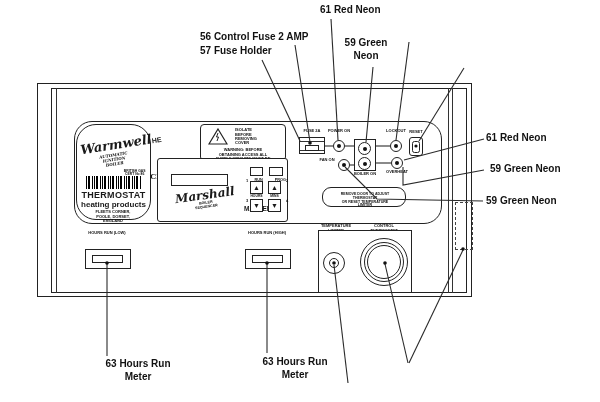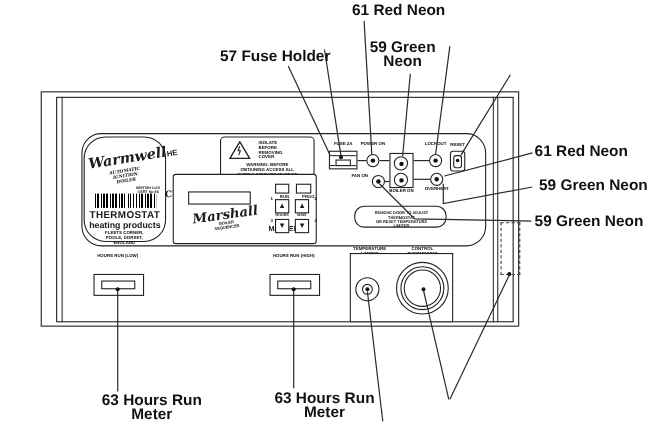--- a/index.html
+++ b/index.html
@@ -1,21 +1,21 @@
 <!DOCTYPE html>
 <html><head>
 <meta charset="utf-8">
 <style>
   html,body{margin:0;padding:0;background:#fff;}
   #stage{position:relative;width:600px;height:402px;background:#fff;overflow:hidden;
          font-family:"Liberation Sans",sans-serif;color:#1a1a1a;}
   .abs{position:absolute;}
   .box{position:absolute;border:1.5px solid #222;background:#fff;box-sizing:border-box;}
   .thin{border-width:1px;}
-  .callout{position:absolute;font-size:14px;font-weight:bold;white-space:pre-line;line-height:13px;color:#111;}
+  .callout{position:absolute;font-size:10px;font-weight:bold;white-space:pre-line;line-height:13px;color:#111;}
   .center{text-align:center;}
   .micro{position:absolute;font-size:8px;font-weight:bold;white-space:pre-line;line-height:1.1;
          transform:scale(.5);transform-origin:center top;text-align:center;color:#111;}
   .micro-l{transform-origin:left top;text-align:left;}
   .neon{position:absolute;border:1.3px solid #222;border-radius:50%;background:#fff;box-sizing:border-box;}
   .neon .dot{position:absolute;left:50%;top:50%;width:4px;height:4px;margin:-2px 0 0 -2px;background:#111;border-radius:50%;}
   .vline{position:absolute;width:1px;background:#333;}
   .barcode{background:repeating-linear-gradient(90deg,#000 0,#000 1.5px,#fff 1.5px,#fff 2.5px,#000 2.5px,#000 4px,#fff 4px,#fff 6px,#000 6px,#000 7px,#fff 7px,#fff 8px);}
   .btn{position:absolute;border:1px solid #222;background:#fff;box-sizing:border-box;text-align:center;}
   .btn .lbl{display:inline-block;font-size:7px;font-weight:bold;transform:scale(.55);transform-origin:center center;white-space:nowrap;}
@@ -157,20 +157,21 @@
   <div class="neon" style="left:323px;top:252px;width:22px;height:22px;border-width:1.4px;">
     <div class="neon" style="left:4.5px;top:4.5px;width:10px;height:10px;border-width:1.2px;"></div>
   </div>
   <div class="neon" style="left:360px;top:238px;width:48px;height:48px;border-width:1.4px;">
     <div class="neon" style="left:2.5px;top:2.5px;width:40px;height:40px;border-width:1.1px;"></div>
     <div class="neon" style="left:5.5px;top:5.5px;width:34px;height:34px;border-width:1.1px;"></div>
   </div>
 
   <div class="abs" style="left:455px;top:202px;width:18px;height:48px;border:1px dashed #444;box-sizing:border-box;"></div>
 
+  <div class="callout" style="left:200px;top:30px;">56 Control Fuse 2 AMP</div>
   <div class="callout" style="left:200px;top:44px;">57 Fuse Holder</div>
   <div class="callout" style="left:320px;top:3px;">61 Red Neon</div>
   <div class="callout center" style="left:328px;top:36px;width:76px;">59 Green
 Neon</div>
   <div class="callout" style="left:486px;top:131px;">61 Red Neon</div>
   <div class="callout" style="left:490px;top:162px;">59 Green Neon</div>
   <div class="callout" style="left:486px;top:194px;">59 Green Neon</div>
   <div class="callout center" style="left:90px;top:357px;width:96px;">63 Hours Run
 Meter</div>
   <div class="callout center" style="left:247px;top:355px;width:96px;">63 Hours Run

